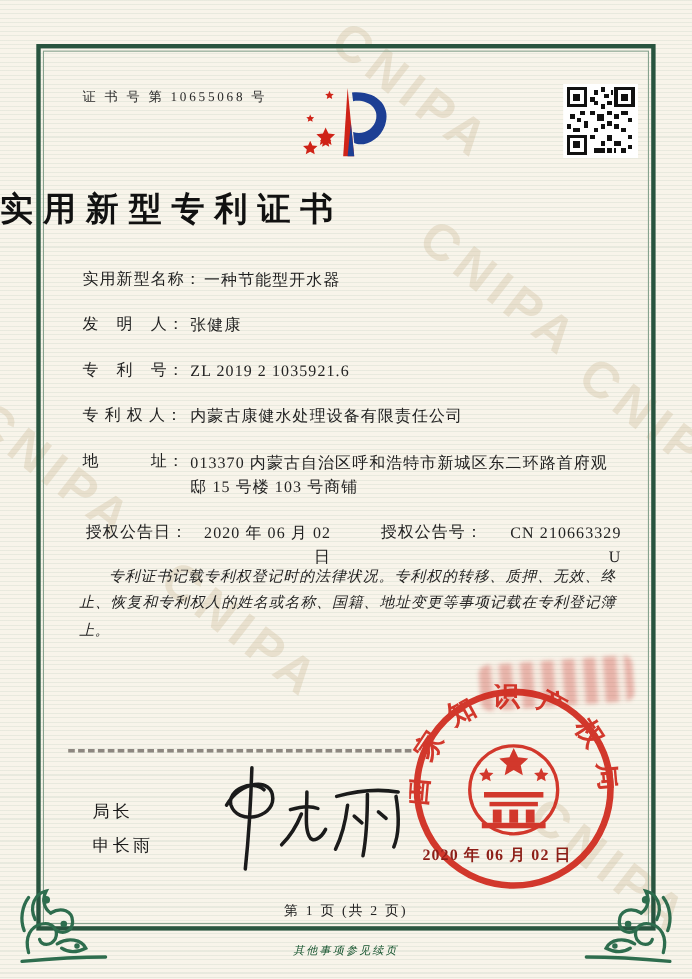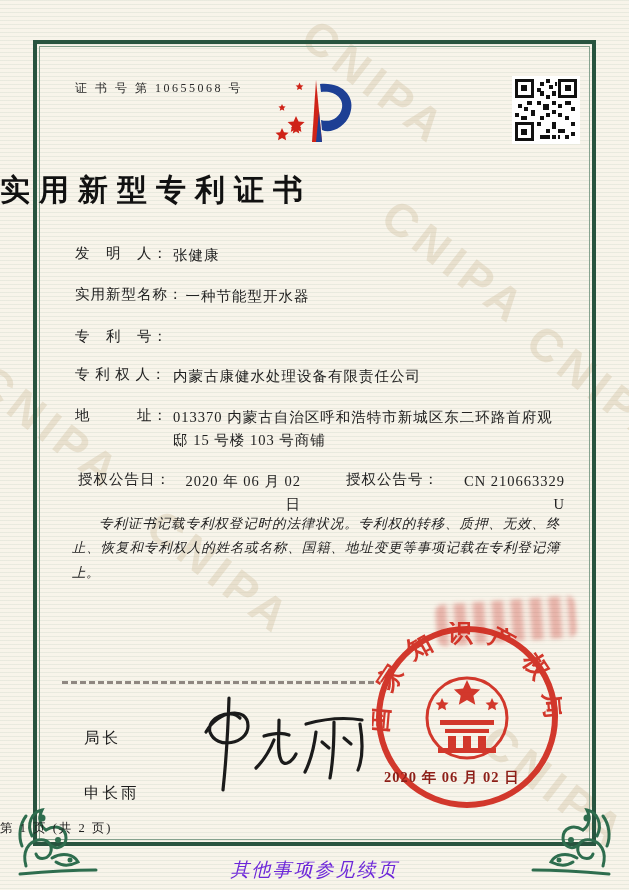--- a/index.html
+++ b/index.html
@@ -70,39 +70,39 @@
   }
   .faded-stamp {
     position:absolute; left:436px; top:600px; width:140px; height:42px;
     background:repeating-linear-gradient(90deg,
       rgba(195,35,25,0.30) 0 11px, rgba(195,35,25,0.05) 11px 19px);
     filter:blur(2px); transform:rotate(-4deg); border-radius:8px;
     pointer-events:none;
   }
 
   .director { position:absolute; left:84px; top:728px; font-size:15.5px; letter-spacing:3px; }
-  .director .name { margin-top:34px; }
+  .director .name { margin-top:10px; }
 
   .signature { position:absolute; left:178px; top:690px; width:200px; height:105px; }
   .signature path { stroke:#1b1b1b; stroke-width:3.2; fill:none;
                     stroke-linecap:round; stroke-linejoin:round; }
 
   .seal { position:absolute; left:372px; top:622px; width:190px; height:190px; opacity:0.93; }
   .seal-date {
     position:absolute; left:384px; top:768px; width:170px;
     font-size:14.5px; letter-spacing:1px; color:#8d1f18; font-weight:bold;
   }
 
   .page-footer {
-    position:absolute; left:0; right:0; top:820px; text-align:left;
+    position:absolute; left:0; right:0; top:820px; text-align:center;
     font-size:12.5px; letter-spacing:2px; color:#222;
   }
   .continuation {
     position:absolute; left:0; right:0; top:857px; text-align:center;
-    font-size:19px; font-style:italic; letter-spacing:2px; color:#6d28d9;
+    font-size:10px; font-style:italic; letter-spacing:2px; color:#14532d;
   }
 </style>
 </head>
 <body>
 
 <div class="page">
 
   <div class="texture"></div>
 
   <div class="wm" style="left:290px; top:55px;">CNIPA</div>
@@ -214,29 +214,30 @@
         <rect x="51" y="9" width="6" height="6" fill="#111"></rect>
       <rect x="6" y="48" width="12" height="12" fill="#fff"></rect>
         <rect x="9" y="51" width="6" height="6" fill="#111"></rect>
     </svg>
   </div>
 
   <div class="title">实用新型专利证书</div>
 
   <div class="fields">
     <div class="frow">
+      <span class="flabel">实用新型名称：</span>
+      <span class="fvalue">一种节能型开水器</span>
+    </div>
+    <div class="frow">
       <span class="flabel">发　明　人：</span>
       <span class="fvalue">张健康</span>
     </div>
     <div class="frow">
-      <span class="flabel">实用新型名称：</span>
-      <span class="fvalue">一种节能型开水器</span>
-    </div>
-    <div class="frow">
       <span class="flabel">专　利　号：</span>
+      <span class="fvalue">ZL 2019 2 1035921.6</span>
     </div>
     <div class="frow">
       <span class="flabel">专 利 权 人：</span>
       <span class="fvalue">内蒙古康健水处理设备有限责任公司</span>
     </div>
     <div class="frow">
       <span class="flabel">地　　　址：</span>
       <span class="fvalue">013370 内蒙古自治区呼和浩特市新城区东二环路首府观邸 15 号楼 103 号商铺</span>
     </div>
     <div class="frow pair">

